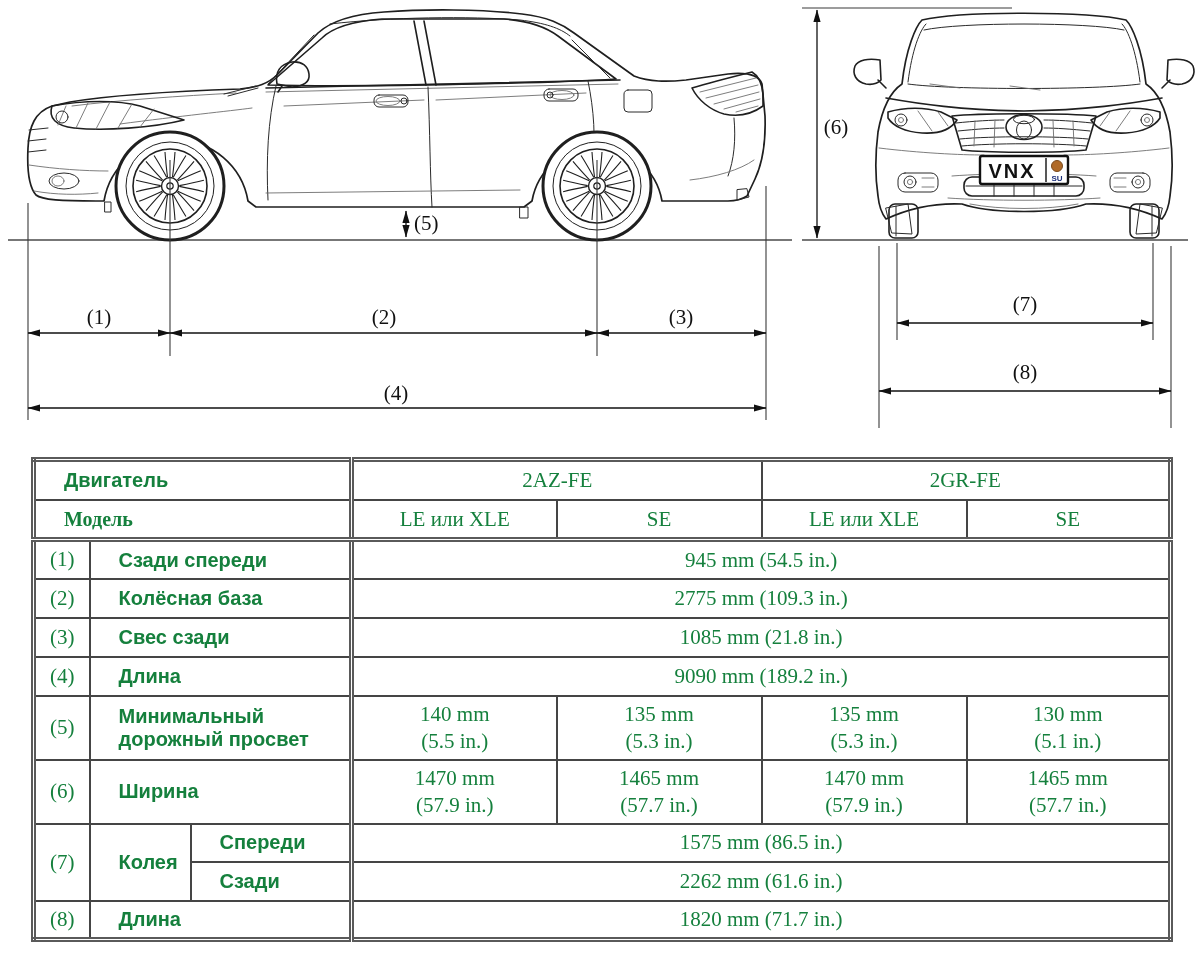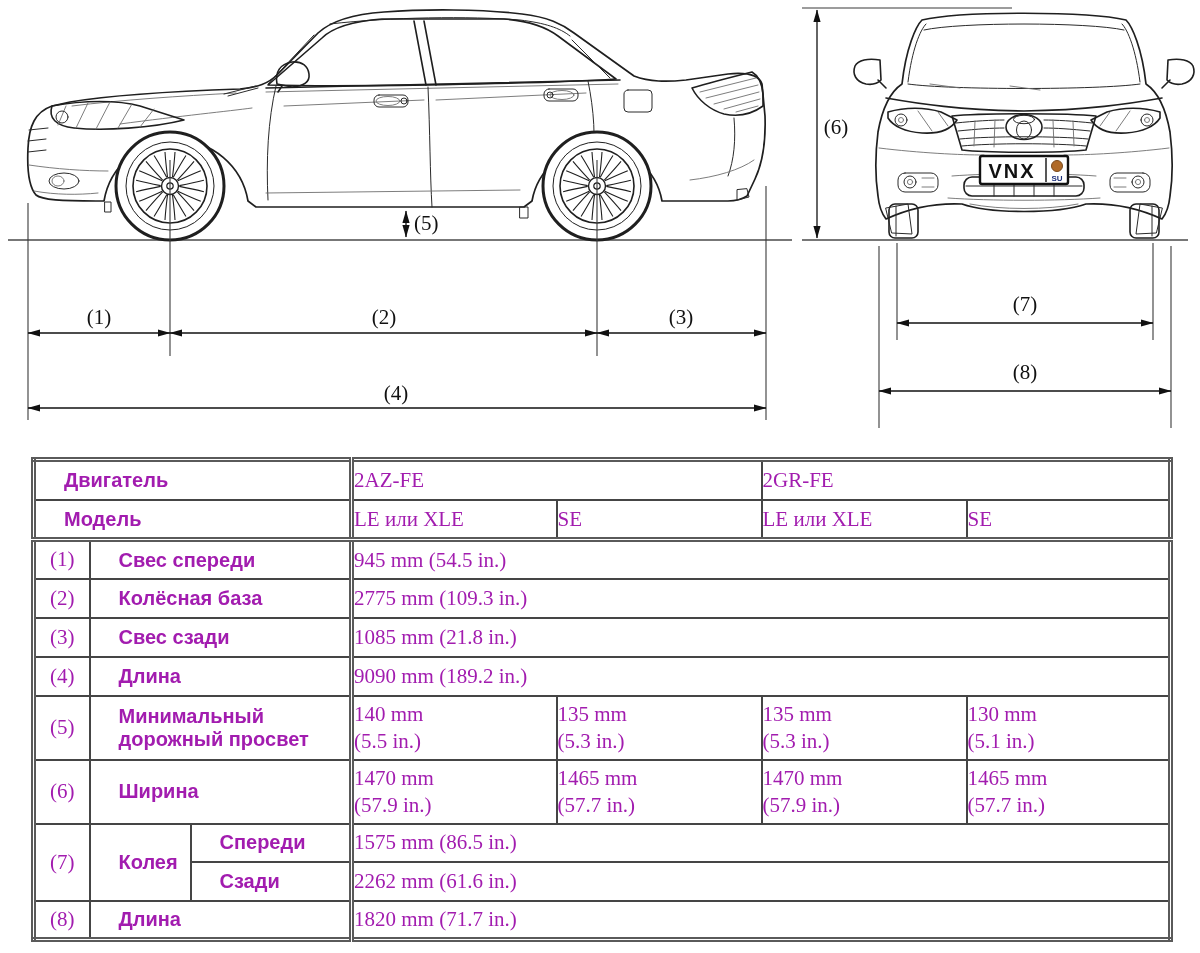--- a/index.html
+++ b/index.html
@@ -14,25 +14,25 @@
   .bodyfill{fill:#ffffff;stroke:#1f1f1f;stroke-width:1.7;stroke-linejoin:round;}
   .ext{stroke:#3a3a3a;stroke-width:1.1;}
   .dim{stroke:#111;stroke-width:1.3;marker-start:url(#arr);marker-end:url(#arr);}
   .gnd{stroke:#4a4a4a;stroke-width:1.6;}
   .dimtxt{font:21px "Liberation Serif","DejaVu Serif",serif;fill:#111;}
 
   
   #spec{position:absolute;left:31px;top:457px;}
   table{border-collapse:collapse;table-layout:fixed;width:1140px;background:#fff;
         border:5px double #5a5a5a;}
-  td{border:2px solid #454545;overflow:hidden;vertical-align:middle;padding:0;color:#a21caf;}
+  td{border:2px solid #454545;overflow:hidden;vertical-align:middle;padding:0;color:#15803d;}
   td.num{font:21px "Liberation Serif","DejaVu Serif",serif;text-align:center;}
   td.lbl{font:bold 20px/1.12 "Liberation Sans","DejaVu Sans",sans-serif;text-align:left;padding-left:28px;}
-  td.val{font:21px/1.25 "Liberation Serif","DejaVu Serif",serif;white-space:pre-line;}
-  tr.model-row td{border-bottom:5px double #5a5a5a;}
+  td.val{font:21px/1.25 "Liberation Serif","DejaVu Serif",serif;text-align:center;white-space:pre-line;}
+  tr.model-row td{border-bottom:5px double #5a5a5a;font-family:Liberation Serif, serif;}
   td.first-data{border-left:5px double #5a5a5a;}
   tr.r40{height:40px;} tr.r39{height:39px;} tr.r38{height:38px;} tr.r64{height:64px;}
 </style>
 </head>
 <body>
 
 <div id="page">
 
 <svg id="diagram" width="1200" height="457" viewBox="0 0 1200 457">
   <defs>
@@ -262,21 +262,21 @@
     <tr class="r40 model-row">
       <td class="lbl" colspan="3">Модель</td>
       <td class="val first-data">LE или XLE</td>
       <td class="val">SE</td>
       <td class="val">LE или XLE</td>
       <td class="val">SE</td>
     </tr>
 
     <tr class="r39">
       <td class="num">(1)</td>
-      <td class="lbl" colspan="2">Свес спереди</td>
+      <td class="lbl" colspan="2">Сзади спереди</td>
       <td class="val first-data" colspan="4">945 mm (54.5 in.)</td>
     </tr>
     <tr class="r39">
       <td class="num">(2)</td>
       <td class="lbl" colspan="2">Колёсная база</td>
       <td class="val first-data" colspan="4">2775 mm (109.3 in.)</td>
     </tr>
     <tr class="r39">
       <td class="num">(3)</td>
       <td class="lbl" colspan="2">Свес сзади</td>

